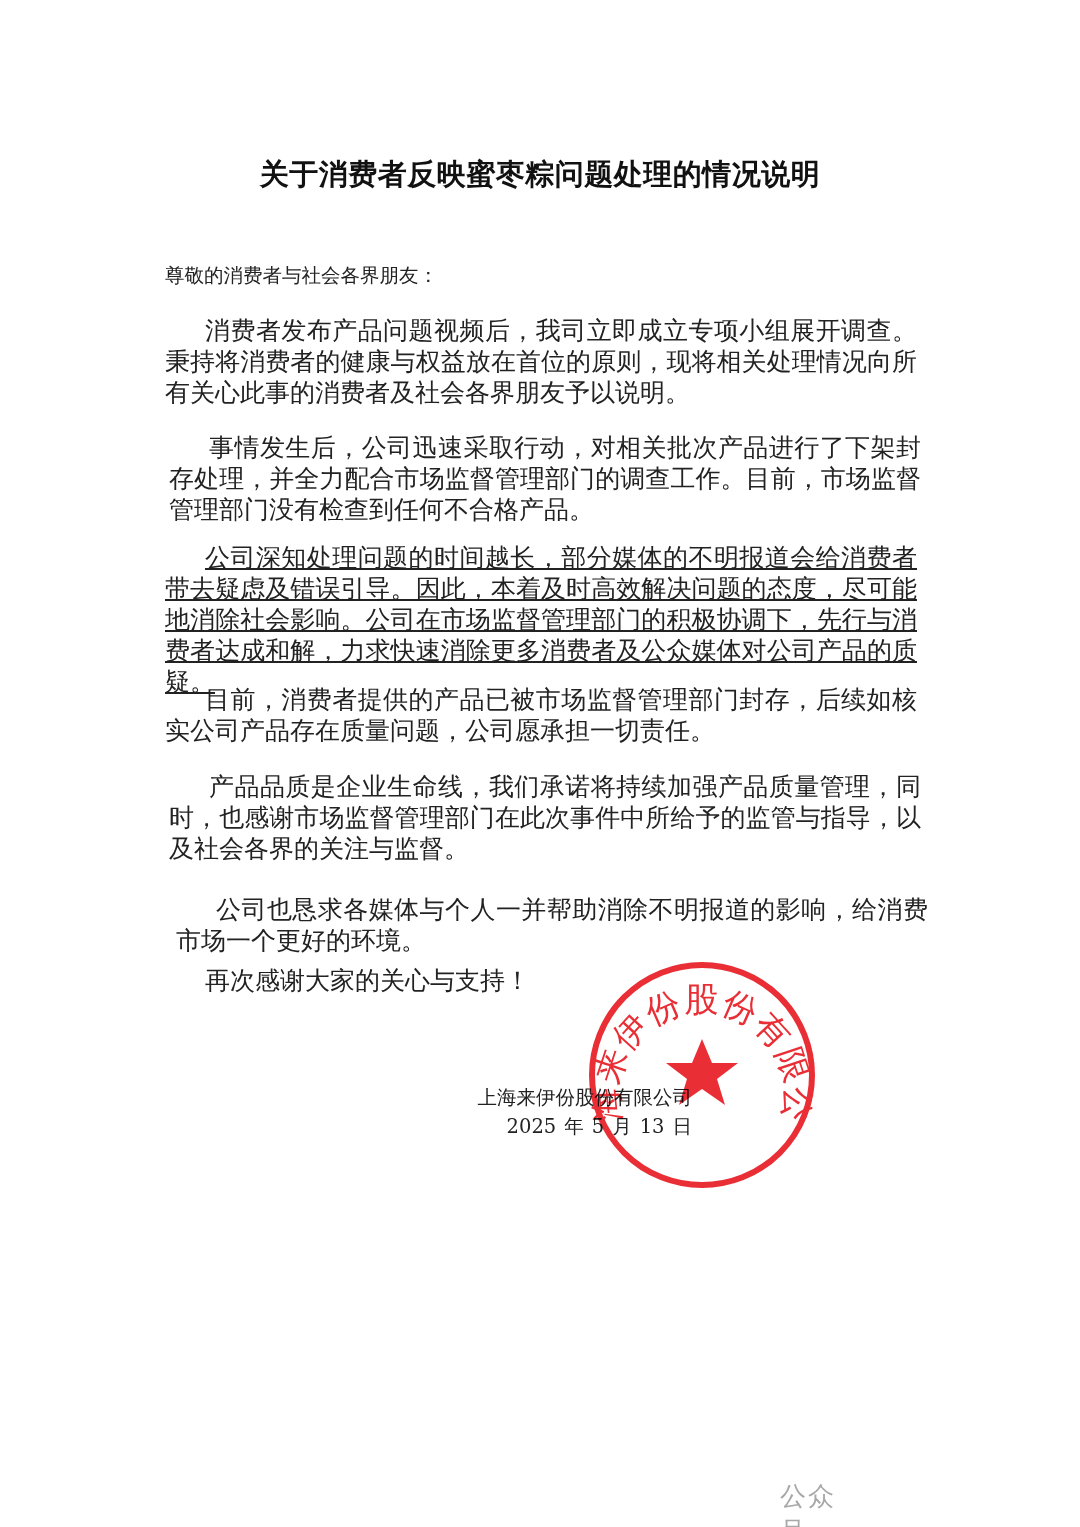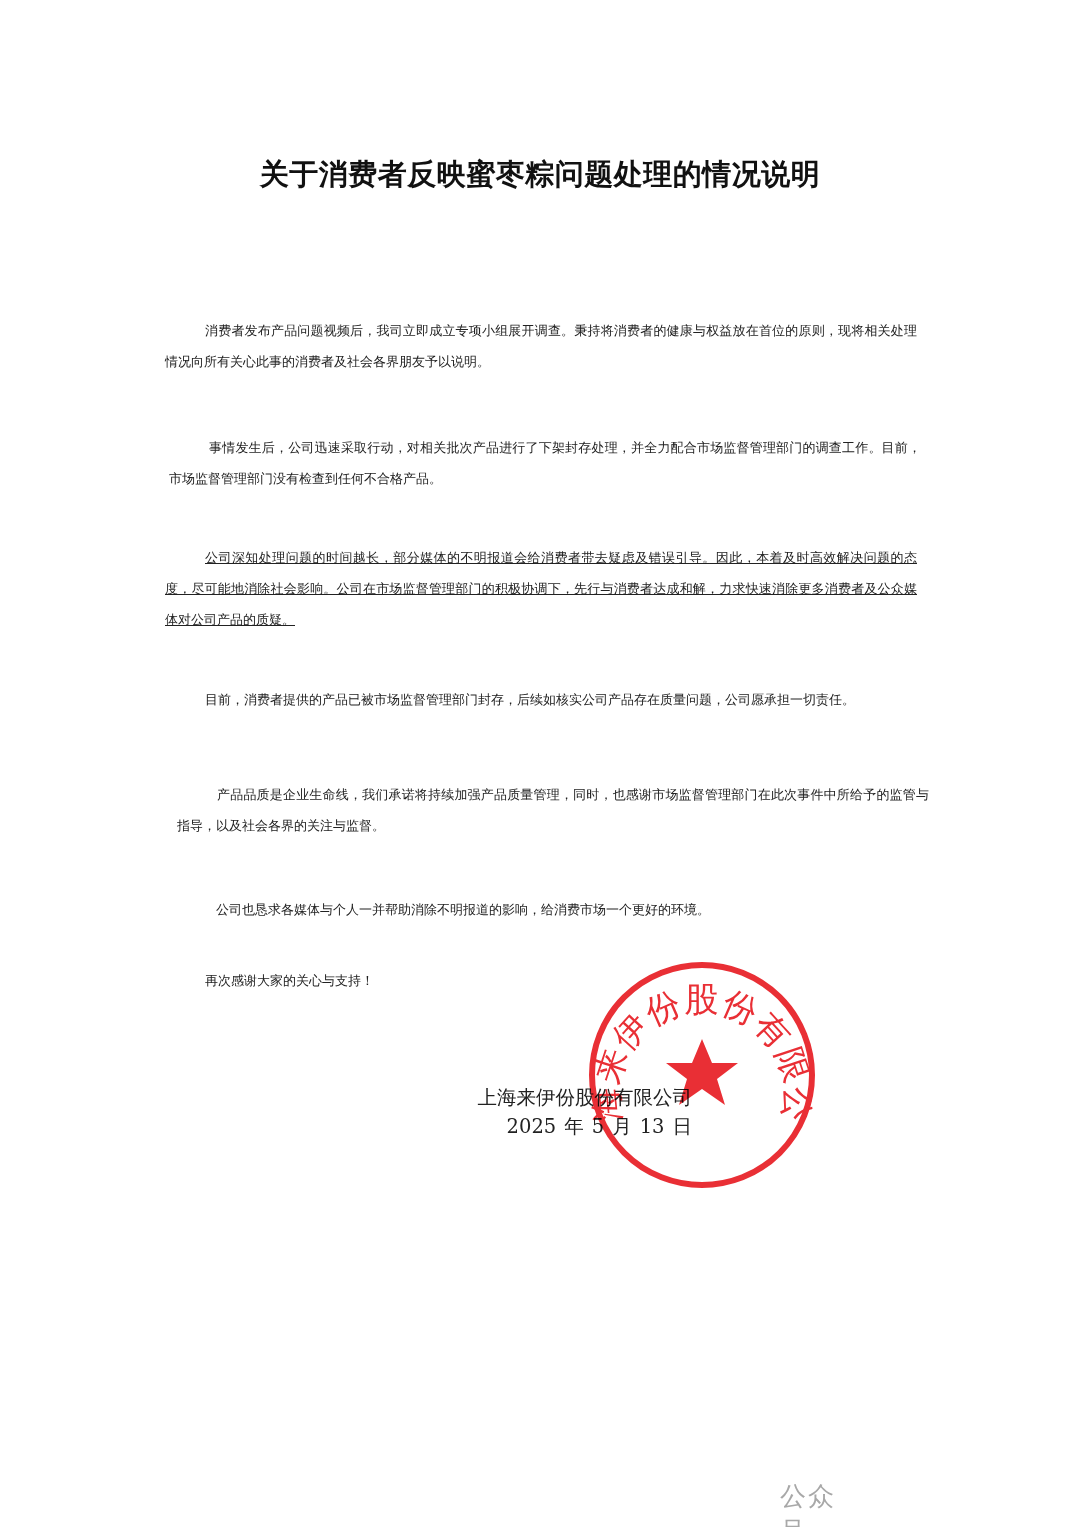--- a/index.html
+++ b/index.html
@@ -37,21 +37,21 @@
     position: absolute;
     left: 165px;
     top: 245px;
     font-size: 19.5px;
     color: #222;
   }
   .para {
     position: absolute;
     left: 165px;
     width: 752px;
-    font-size: 13px;
+    font-size: 25px;
     line-height: 31px;
     text-indent: 40px;
     text-align: justify;
     color: #222;
   }
   #p1 { top: 298px; }
   #p2 { top: 411px; }
   #p3 { top: 525px; text-decoration: underline; }
   #p4 { top: 667px; }
   #p5 { top: 750px; }
@@ -98,26 +98,27 @@
     margin-right: 10px;
   }
 </style>
 </head>
 <body>
 
 <div class="page">
 
   <div class="title">关于消费者反映蜜枣粽问题处理的情况说明</div>
 
+  <div class="salutation">尊敬的消费者与社会各界朋友：</div>
 
   <p class="para" id="p1" style="margin:0">消费者发布产品问题视频后，我司立即成立专项小组展开调查。秉持将消费者的健康与权益放在首位的原则，现将相关处理情况向所有关心此事的消费者及社会各界朋友予以说明。</p>
   <p class="para" id="p2" style="margin:4px">事情发生后，公司迅速采取行动，对相关批次产品进行了下架封存处理，并全力配合市场监督管理部门的调查工作。目前，市场监督管理部门没有检查到任何不合格产品。</p>
   <p class="para" id="p3" style="margin:0">公司深知处理问题的时间越长，部分媒体的不明报道会给消费者带去疑虑及错误引导。因此，本着及时高效解决问题的态度，尽可能地消除社会影响。公司在市场监督管理部门的积极协调下，先行与消费者达成和解，力求快速消除更多消费者及公众媒体对公司产品的质疑。</p>
   <p class="para" id="p4" style="margin:0">目前，消费者提供的产品已被市场监督管理部门封存，后续如核实公司产品存在质量问题，公司愿承担一切责任。</p>
-  <p class="para" id="p5" style="margin:12px">产品品质是企业生命线，我们承诺将持续加强产品质量管理，同时，也感谢市场监督管理部门在此次事件中所给予的监管与指导，以及社会各界的关注与监督。</p>
+  <p class="para" id="p5" style="margin:4px">产品品质是企业生命线，我们承诺将持续加强产品质量管理，同时，也感谢市场监督管理部门在此次事件中所给予的监管与指导，以及社会各界的关注与监督。</p>
   <p class="para" id="p6" style="margin:11px">公司也恳求各媒体与个人一并帮助消除不明报道的影响，给消费市场一个更好的环境。</p>
   <p class="para" id="p7" style="margin:0">再次感谢大家的关心与支持！</p>
 
   <div class="signature">
     <div>上海来伊份股份有限公司</div>
     <div class="date">
       <span style="margin-left:16px">2025</span><span>年</span><span>5</span><span>月</span><span>13</span><span>日</span>
     </div>
   </div>
 

